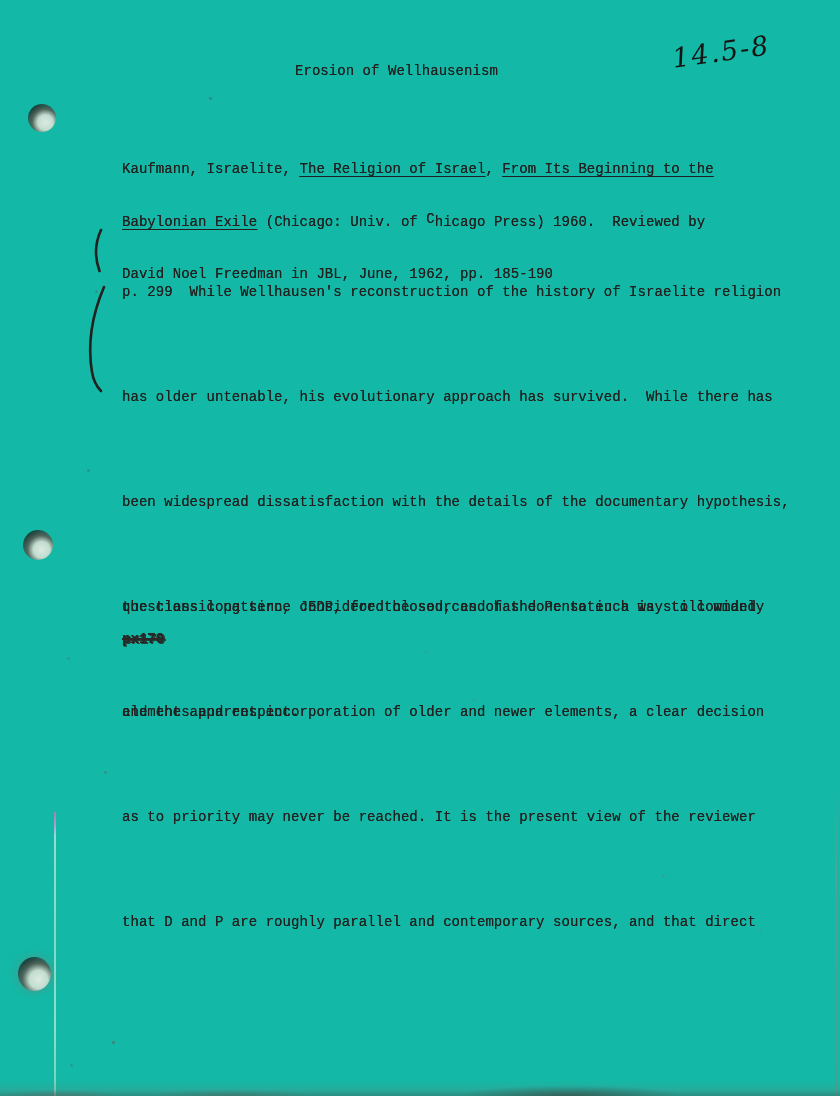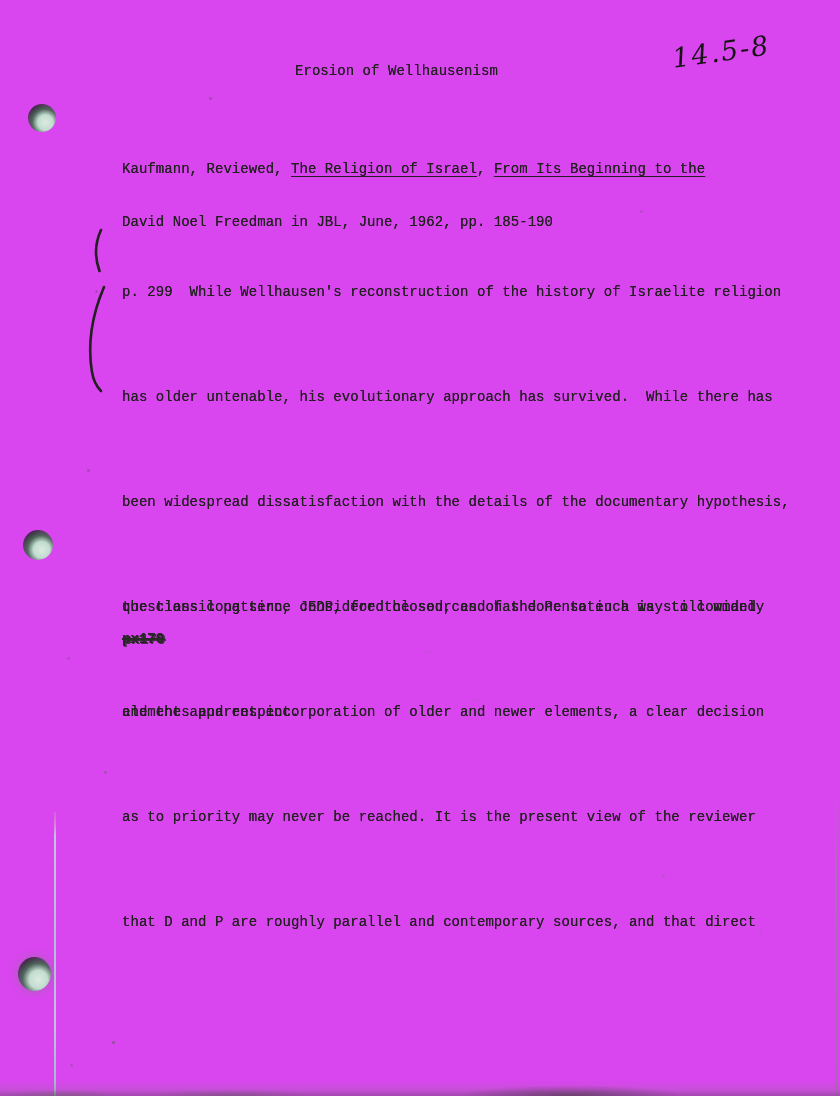--- a/index.html
+++ b/index.html
@@ -1,19 +1,19 @@
 <!DOCTYPE html>
 <html><head>
 <meta charset="utf-8">
 <style>
   html,body{margin:0;padding:0;background:#e8e8e6;}
   .page{
     position:relative;
     width:840px;height:1096px;
-    background:#d946ef;
+    background:#14b8a6;
     overflow:hidden;
     font-family:"Liberation Mono","DejaVu Sans Mono",monospace;
     color:#222120;
   }
   .tw{ 
     font-size:14px;
     letter-spacing:0.05px;
     text-shadow:0 0 0.6px rgba(30,28,26,.85);
     white-space:pre;
   }
@@ -109,21 +109,22 @@
 </head>
 <body>
 
 <div class="page">
 
   <div class="tw doc-title">Erosion of Wellhausenism</div>
 
   <div class="handwriting">14.5-8</div>
 
   <div class="tw citation">
-    <div><span>Kaufmann, Reviewed, </span><span class="u">The Religion of Israel</span><span>, </span><span class="u">From Its Beginning to the</span></div>
+    <div><span>Kaufmann, Israelite, </span><span class="u">The Religion of Israel</span><span>, </span><span class="u">From Its Beginning to the</span></div>
+    <div><span class="u">Babylonian Exile</span><span> (Chicago: Univ. of </span><span class="sup">C</span><span>hicago Press) 1960.  Reviewed by</span></div>
     <div><span>David Noel Freedman in JBL, June, 1962, pp. 185-190</span></div>
   </div>
 
   <div class="tw bodytext p186">
     <div>p. 299  While Wellhausen's reconstruction of the history of Israelite religion</div>
     <div>has older untenable, his evolutionary approach has survived.  While there has</div>
     <div>been widespread dissatisfaction with the details of the documentary hypothesis,</div>
     <div>the classic pattern, JEDP, for the sources of the Pentateuch is still widely</div>
     <div>and the apparent incorporation of older and newer elements, a clear decision</div>
     <div>as to priority may never be reached. It is the present view of the reviewer</div>

